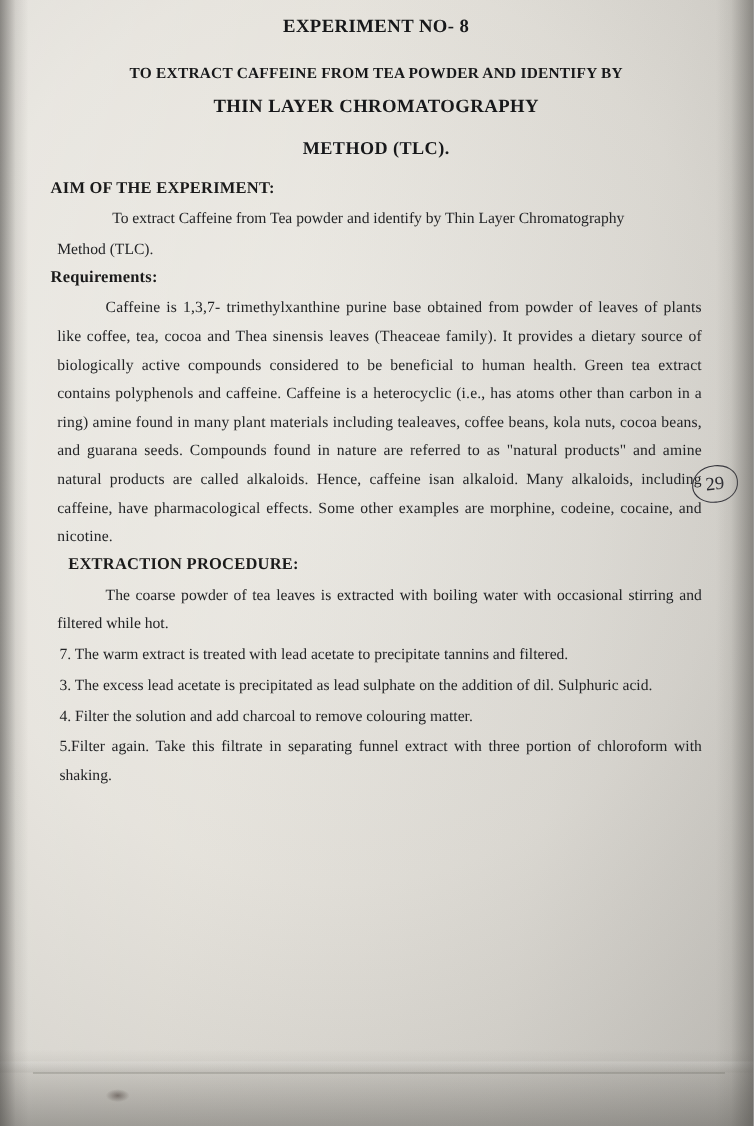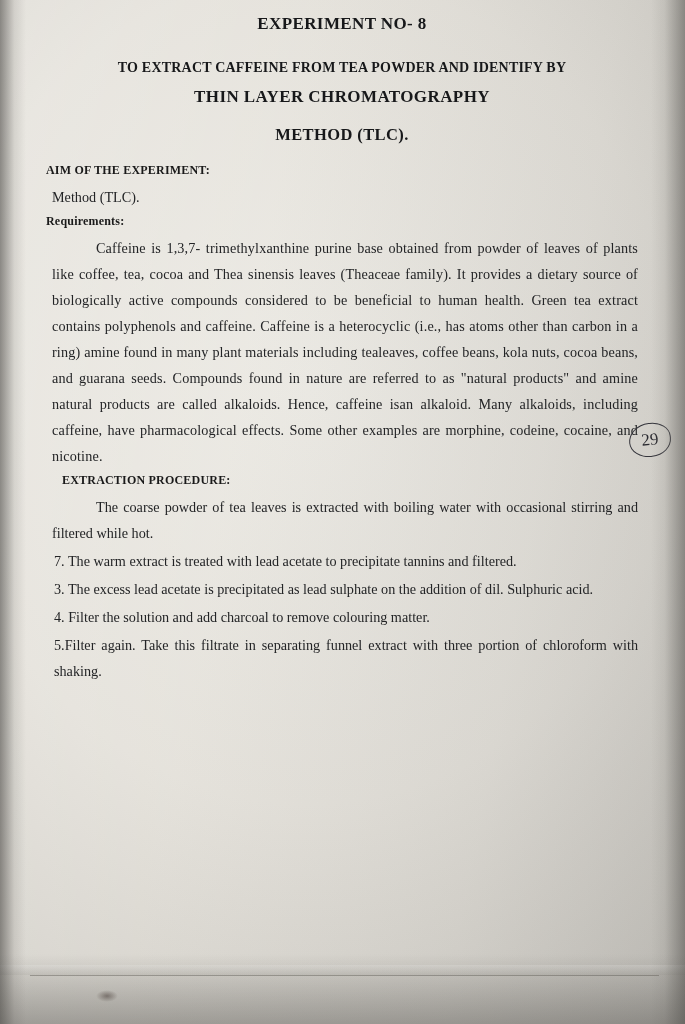--- a/index.html
+++ b/index.html
@@ -75,21 +75,21 @@
     letter-spacing: .4px;
     color: #17181a;
   }
   .t1 { font-size: 17px; margin-bottom: 26px; }
   .t2 { font-size: 14px; margin-bottom: 11px; letter-spacing: .2px; }
   .t3 { font-size: 17px; margin-bottom: 18px; }
   .t4 { font-size: 16.5px; margin-bottom: 18px; }
 
   .sec-head {
     font-weight: bold;
-    font-size: 12px;
+    font-size: 15px;
     margin: 4px 0 6px 0;
     letter-spacing: .2px;
   }
   .sec-head.indent { padding-left: 16px; }
   .sec-head.indent2 { padding-left: 10px; }
 
   p.body {
     font-size: 14.2px;
     line-height: 26px;
     margin: 0 0 2px 0;
@@ -138,20 +138,21 @@
 
     <div class="title-block">
       <div class="t-line t1">EXPERIMENT NO- 8</div>
       <div class="t-line t2">TO EXTRACT CAFFEINE FROM TEA POWDER AND IDENTIFY BY</div>
       <div class="t-line t3">THIN LAYER CHROMATOGRAPHY</div>
       <div class="t-line t4">METHOD (TLC).</div>
     </div>
 
     <div class="sec-head">AIM OF THE EXPERIMENT:</div>
     <div class="aim-body">
+      <p class="body aim-line1">To extract Caffeine from Tea powder and identify by Thin Layer Chromatography</p>
       <p class="body">Method (TLC).</p>
     </div>
 
     <div class="sec-head">Requirements:</div>
 
     <div class="theory-body">
       <p class="body indent wordy">Caffeine is 1,3,7- trimethylxanthine purine base obtained from powder of leaves of plants like coffee, tea, cocoa and Thea sinensis leaves (Theaceae family). It provides a dietary source of biologically active compounds considered to be beneficial to human health. Green tea extract contains polyphenols and caffeine. Caffeine is a heterocyclic (i.e., has atoms other than carbon in a ring) amine found in many plant materials including tealeaves, coffee beans, kola nuts, cocoa beans, and guarana seeds. Compounds found in nature are referred to as "natural products" and amine natural products are called alkaloids. Hence, caffeine isan alkaloid. Many alkaloids, including caffeine, have pharmacological effects. Some other examples are morphine, codeine, cocaine, and nicotine.</p>
     </div>
 
     <div class="sec-head indent">EXTRACTION PROCEDURE:</div>

